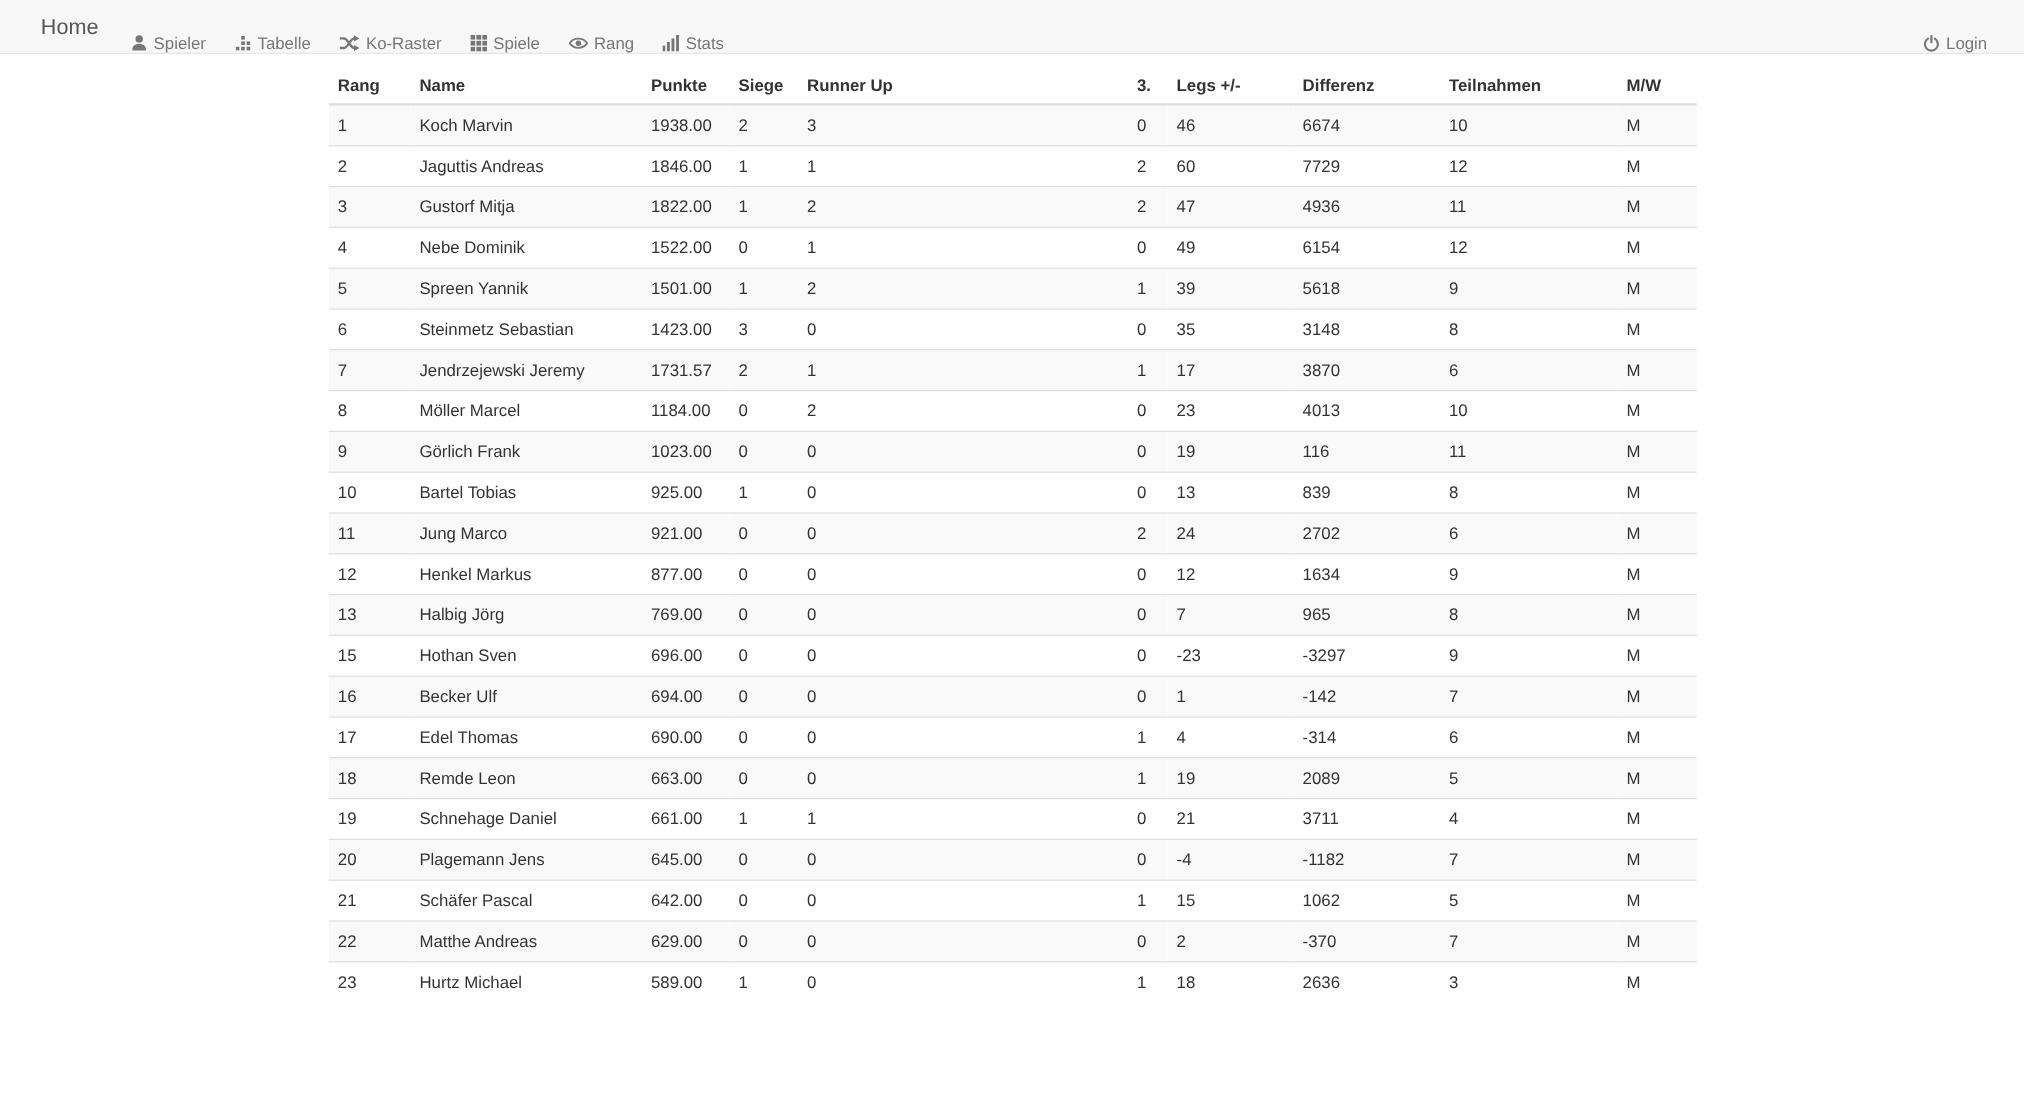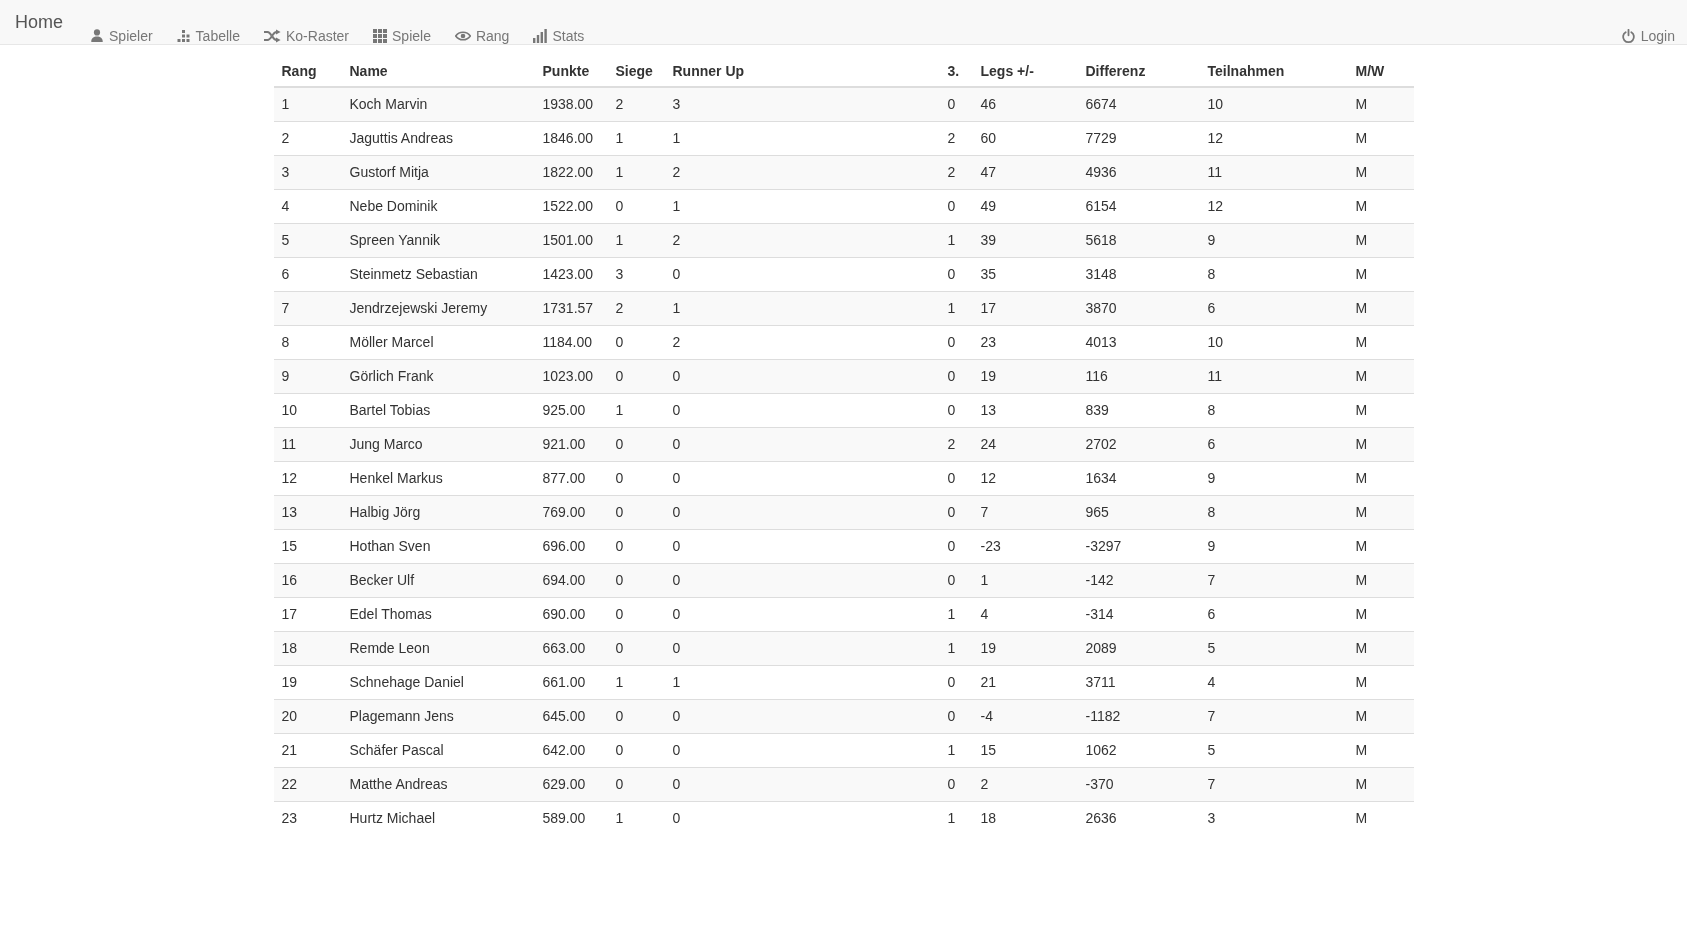--- a/index.html
+++ b/index.html
@@ -7,21 +7,21 @@
     --brand-text:#555; --cell-text:#333; --row-border:#ddd; --stripe:#f9f9f9; --page-bg:#ffffff;
   }
   *{box-sizing:border-box;}
   body{
     margin:0; background:var(--page-bg); color:var(--cell-text);
     font-family:"Liberation Sans","DejaVu Sans",sans-serif; font-size:14px;
   }
   
   .navbar{
     height:45px; background:var(--nav-bg); border-bottom:1px solid var(--nav-border);
-    display:flex; align-items:stretch; padding:0 0; width:100%;
+    display:flex; align-items:stretch; padding:0 19px; width:100%;
   }
   .brand{
     display:flex; align-items:center; padding:0 15px; font-size:18px;
     color:var(--brand-text); text-decoration:none; cursor:pointer;
   }
   .nav-list{display:flex; align-items:flex-end; list-style:none; margin:0; padding:0;}
   .nav-list.right{margin-left:auto;}
   .nav-item a{
     display:flex; align-items:center; gap:5px; padding:0 12px; height:100%;
     color:var(--nav-text); text-decoration:none; font-size:14px; cursor:pointer;

